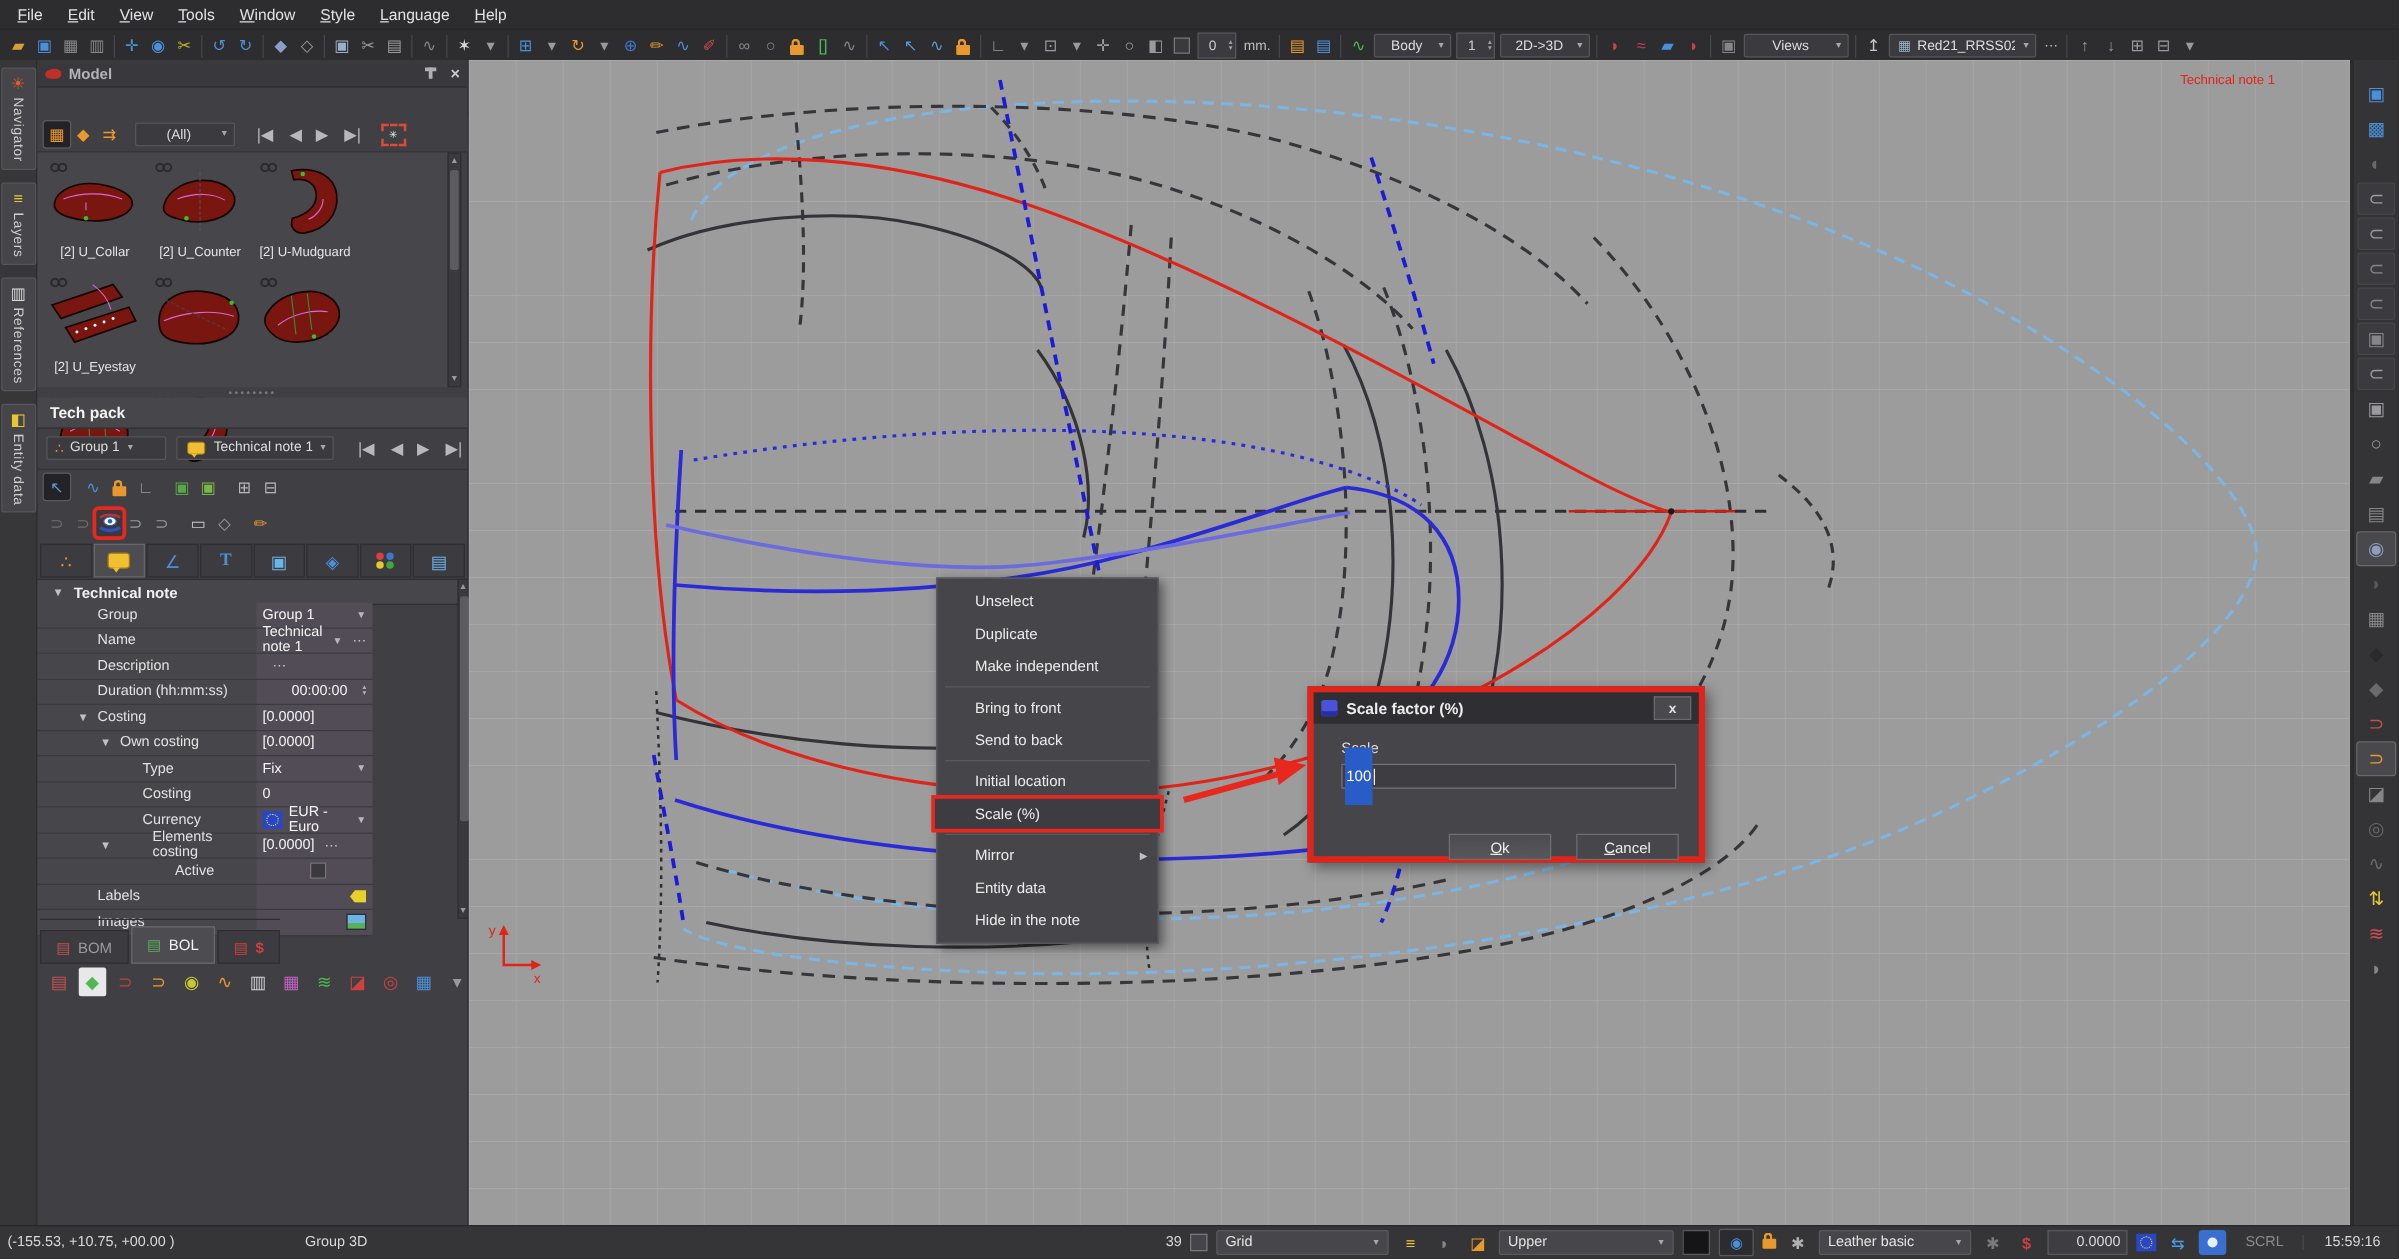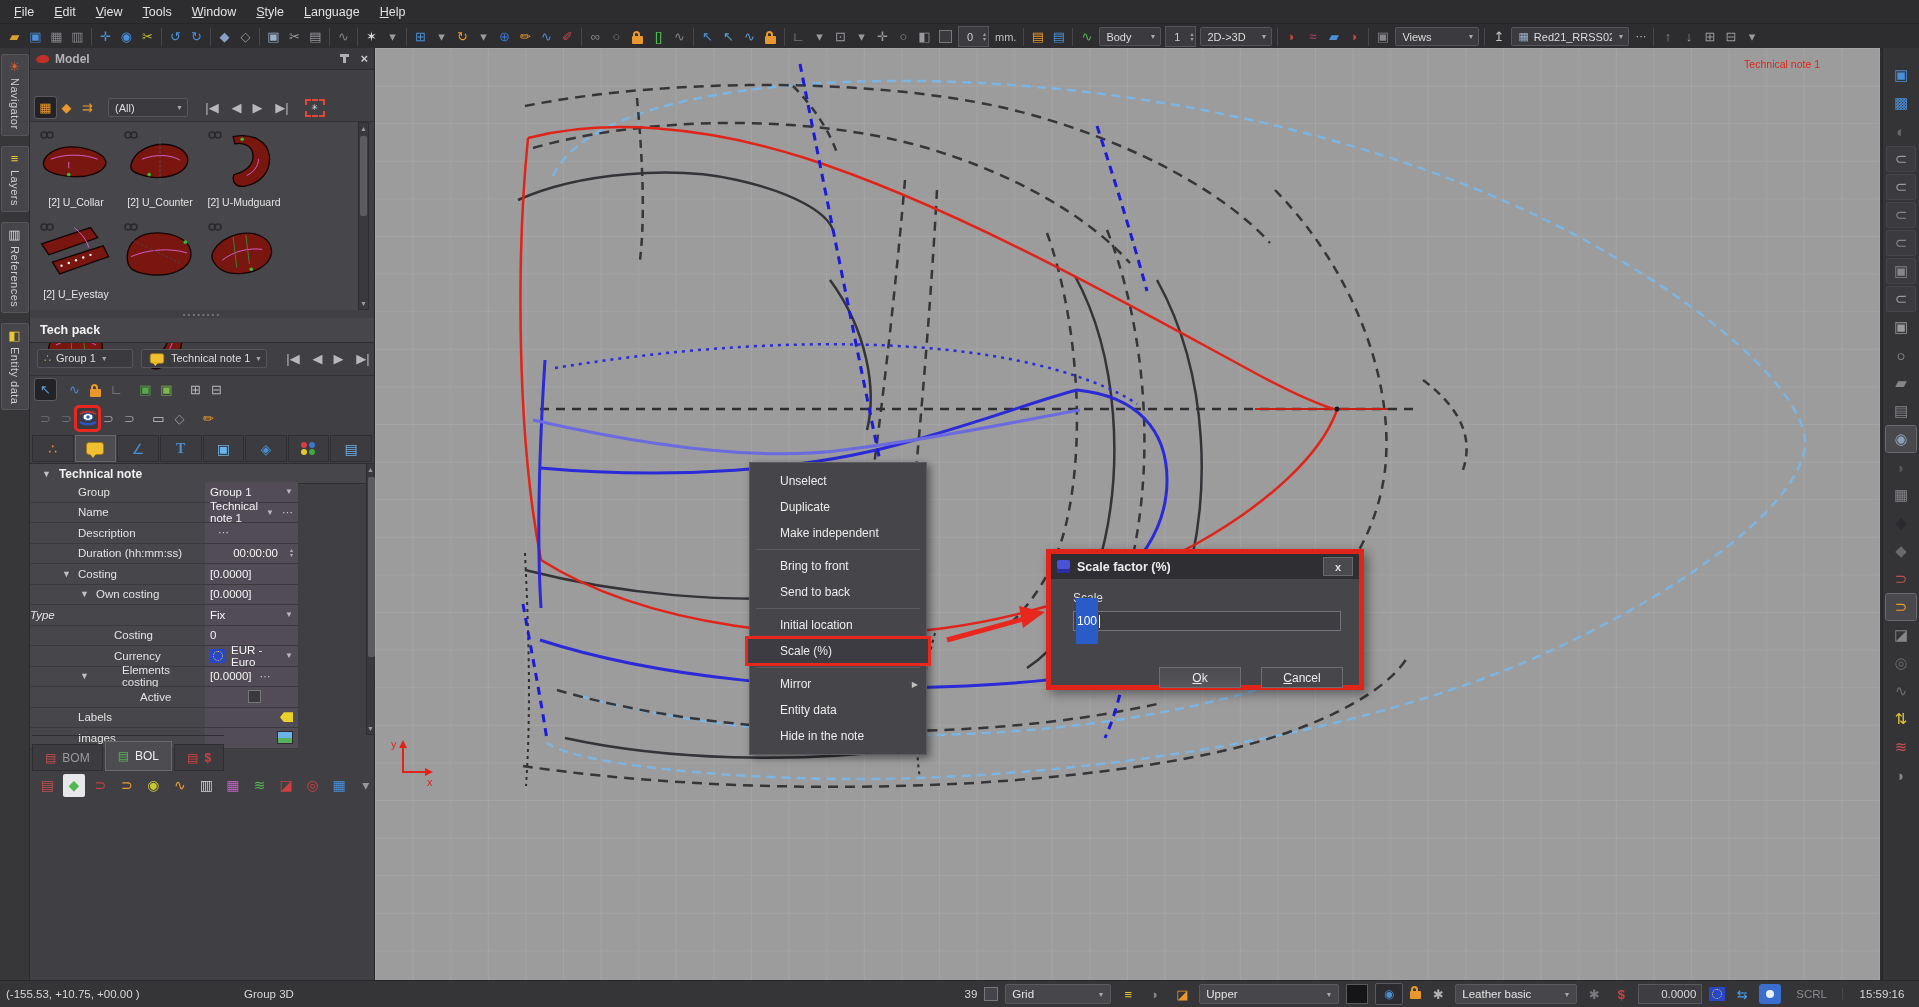--- a/index.html
+++ b/index.html
@@ -9,21 +9,21 @@
   .mitem{display:inline-block;padding:3px 10px;font-size:12.5px;color:#e2e2e2;cursor:default;}
   .mitem::first-letter{text-decoration:underline;}
   
   #toptoolbar{position:absolute;left:0;top:24px;width:100%;height:26px;background:#2d2d30;border-bottom:1px solid #222226;display:flex;align-items:center;padding:0 4px;box-sizing:border-box;overflow:hidden;}
   .ticon{width:21px;height:21px;flex:0 0 auto;display:flex;align-items:center;justify-content:center;font-size:13px;border-radius:2px;}
   .ticon.wide{width:28px;}
   .ticon.sel{background:#232327;outline:1px solid #5a5a5e;}
   .ticon.redframe{outline:3px solid #e8281e;background:#3a3a3e;}
   .tsep{width:1px;height:18px;background:#47474b;margin:0 3px;flex:0 0 auto;}
   .tgap{width:8px;flex:0 0 auto;}
-  .tdd{height:19px;background:#3b3b3f;border:1px solid #55555a;border-radius:2px;display:flex;align-items:center;font-size:11px;color:#ddd;padding:0 4px 0 6px;gap:5px;flex:0 0 auto;margin:0 2px;box-sizing:border-box;}
+  .tdd{height:19px;background:#3b3b3f;border:1px solid #55555a;border-radius:2px;display:flex;align-items:center;font-size:11px;color:#ddd;padding:0 4px 0 6px;gap:5px;flex:0 0 auto;margin:0 2px;box-sizing:border-box;text-align:center;}
   .ddcar{font-size:7px;color:#a8a8ac;}
   .ddlbl{white-space:nowrap;overflow:hidden;}
   .ddicon{font-size:11px;color:#9ab0c8;}
   .tspin{height:19px;background:#3b3b3f;border:1px solid #55555a;display:flex;align-items:center;margin:0 2px;flex:0 0 auto;}
   .spinval{min-width:22px;text-align:center;font-size:11px;color:#cfcfcf;}
   .spinarrows{display:flex;flex-direction:column;font-size:6px;color:#a0a0a4;line-height:5px;padding:0 2px;}
   .ttxt{font-size:11px;color:#bfbfbf;margin:0 4px;flex:0 0 auto;}
   .lockicon{position:relative;width:11px;height:8px;background:#e8982c;border-radius:1px;margin-top:6px;}
   .lockicon:before{content:"";position:absolute;left:1px;top:-5px;width:7px;height:6px;border:2px solid #e8982c;border-bottom:none;border-radius:4px 4px 0 0;box-sizing:border-box;}
   .chkbox{width:11px;height:11px;background:#3a3a3e;border:1px solid #77777b;}
@@ -529,21 +529,21 @@
           <div class="plab">
             <span class="exparr" style="left: 50px;">▼</span>
             <span style="padding-left: 66px;">Own costing</span>
           </div>
           <div class="pval">
             <span>[0.0000]</span>
           </div>
         </div>
         <div class="prow">
           <div class="plab">
-            <span style=" font-style: italic;">Type</span>
+            <span style="padding-left: 84px;">Type</span>
           </div>
           <div class="pval">
             <span>Fix</span>
             <span class="vcar">▼</span>
           </div>
         </div>
         <div class="prow">
           <div class="plab">
             <span style="padding-left: 84px;">Costing</span>
           </div>
@@ -792,21 +792,21 @@
       <div class="rbtn" style="color: rgb(208, 80, 80);">≋</div>
       <div class="rbtn" style="color: rgb(133, 133, 138);">◗</div>
     </div>
 
   <div id="statusbar">
     <span id="sb-coords">(-155.53, +10.75, +00.00 )</span>
     <span id="sb-group">Group 3D</span>
     <div id="sb-right">
       <span>39</span>
       <span class="sb-chk"></span>
-      <div class="sb-dd" style="width:106px">
+      <div class="sb-dd" style="width:138px">
         <span>Grid</span>
         <span class="ddcar">▼</span>
       </div>
       <span class="sb-ic" style="color:#e8c832">≡</span>
       <span class="sb-ic" style="color:#85858a">◗</span>
       <span class="sb-ic" style="color:#e8982c">◪</span>
       <div class="sb-dd" style="width:140px">
         <span>Upper</span>
         <span class="ddcar">▼</span>
       </div>

